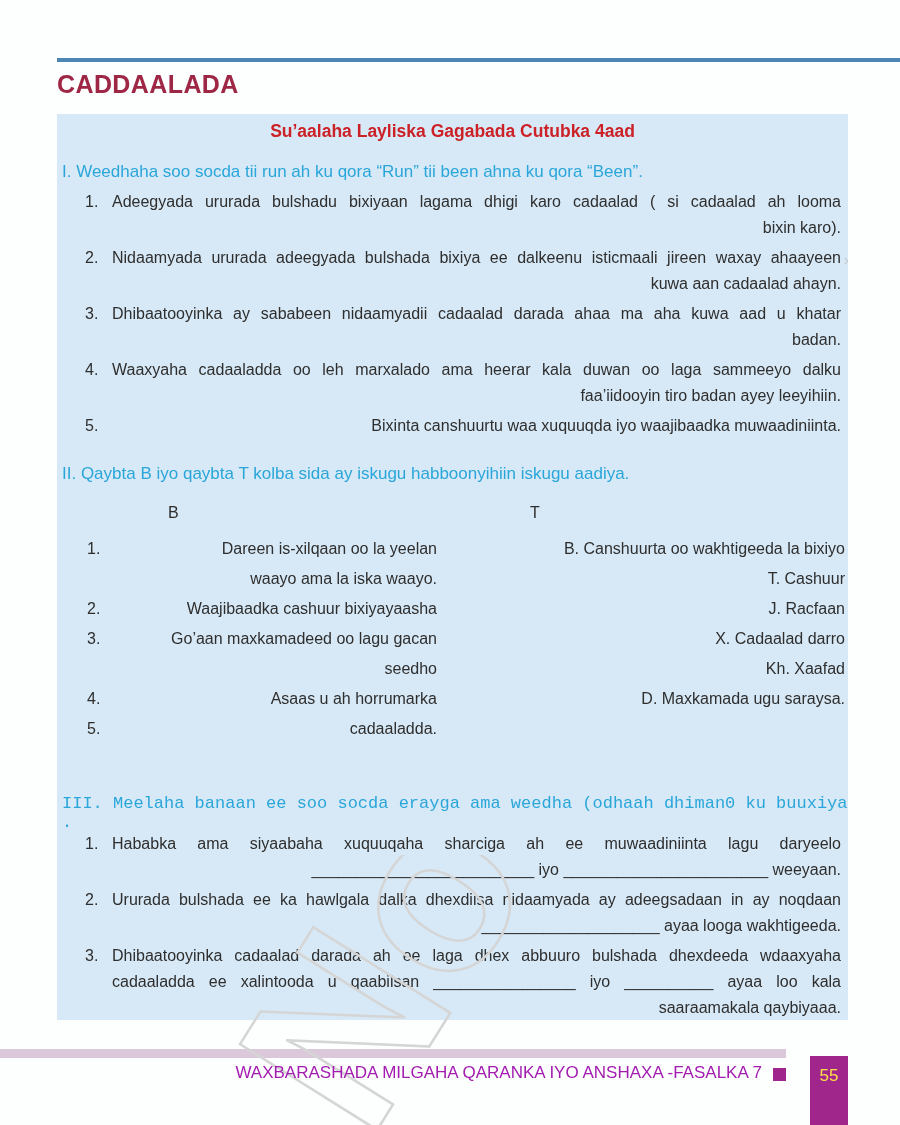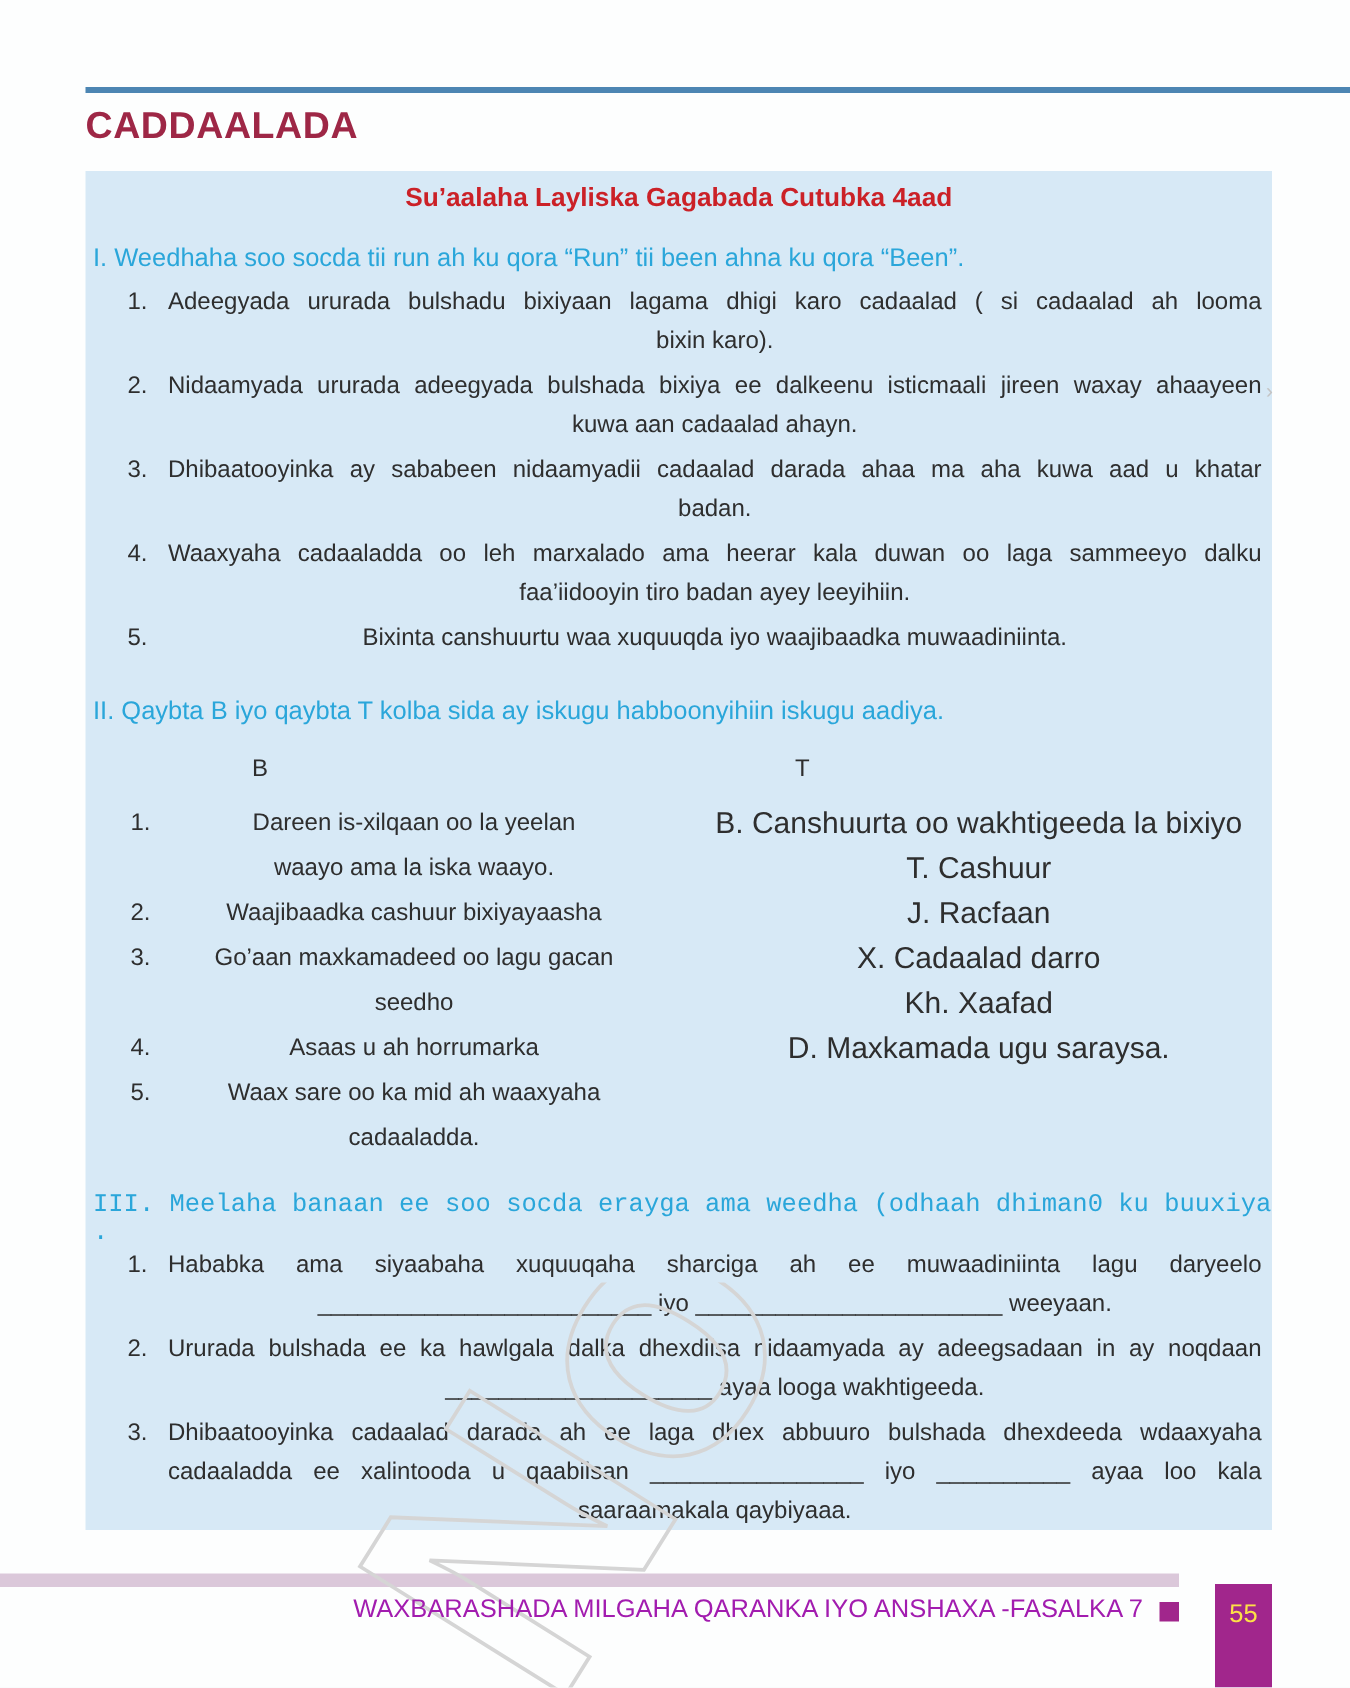--- a/index.html
+++ b/index.html
@@ -16,29 +16,29 @@
                font-size:17.5px;font-weight:700;color:#cb2127;}
 
   .sec-heading{position:absolute;left:5px;font-size:17px;font-weight:500;color:#2aa6da;}
   .h1{top:48px;} .h2{top:350px;} .h3{top:680px;font-family:Liberation Mono, monospace;}
 
   .olist{position:absolute;left:28px;width:756px;font-size:16px;color:#2e2e2e;line-height:26px;}
   .list1{top:75px;} .list3{top:717px;}
   .oitem{position:relative;padding-left:27px;margin-bottom:4px;}
   .oitem .num{position:absolute;left:0;top:0;}
   .jline{text-align:justify;text-align-last:justify;}
-  .lline{text-align:center;}
+  .lline{text-align:right;}
 
   .col-header{position:absolute;top:390px;font-size:16px;color:#2e2e2e;}
   .bh{left:111px;} .th{left:473px;}
   .col-b{position:absolute;left:30px;top:420px;width:350px;font-size:16px;
          line-height:30px;color:#2e2e2e;}
   .mitem{position:relative;padding-left:28px;}
   .mitem .num{position:absolute;left:0;top:0;}
-  .col-t{position:absolute;left:403px;top:420px;width:385px;font-size:20px;
+  .col-t{position:absolute;left:403px;top:420px;width:385px;font-size:16px;
          line-height:30px;color:#2e2e2e;}
 
   .chevron{position:absolute;left:844px;top:252px;font-size:14px;color:#c4c4c4;}
 
   .watermark{position:absolute;left:95px;top:855px;width:520px;height:300px;
              pointer-events:none;z-index:5;}
 
   .footer-bar{position:absolute;left:0;top:1049px;width:786px;height:9px;background:#dbc8da;}
   .footer-line{position:absolute;top:1063px;left:0;width:786px;display:flex;
                justify-content:flex-end;align-items:center;gap:11px;
@@ -105,21 +105,20 @@
         <span class="num">3.</span>
         <div class="lline">Go’aan maxkamadeed oo lagu gacan</div>
         <div class="lline">seedho</div>
       </div>
       <div class="mitem">
         <span class="num">4.</span>
         <div class="lline">Asaas u ah horrumarka</div>
       </div>
       <div class="mitem">
         <span class="num">5.</span>
-        <div class="lline">Waax sare oo ka mid ah waaxyaha</div>
         <div class="lline">cadaaladda.</div>
       </div>
     </div>
 
     <div class="col-t">
       <div class="lline">B. Canshuurta oo wakhtigeeda la bixiyo</div>
       <div class="lline">T. Cashuur</div>
       <div class="lline">J. Racfaan</div>
       <div class="lline">X. Cadaalad darro</div>
       <div class="lline">Kh. Xaafad</div>

